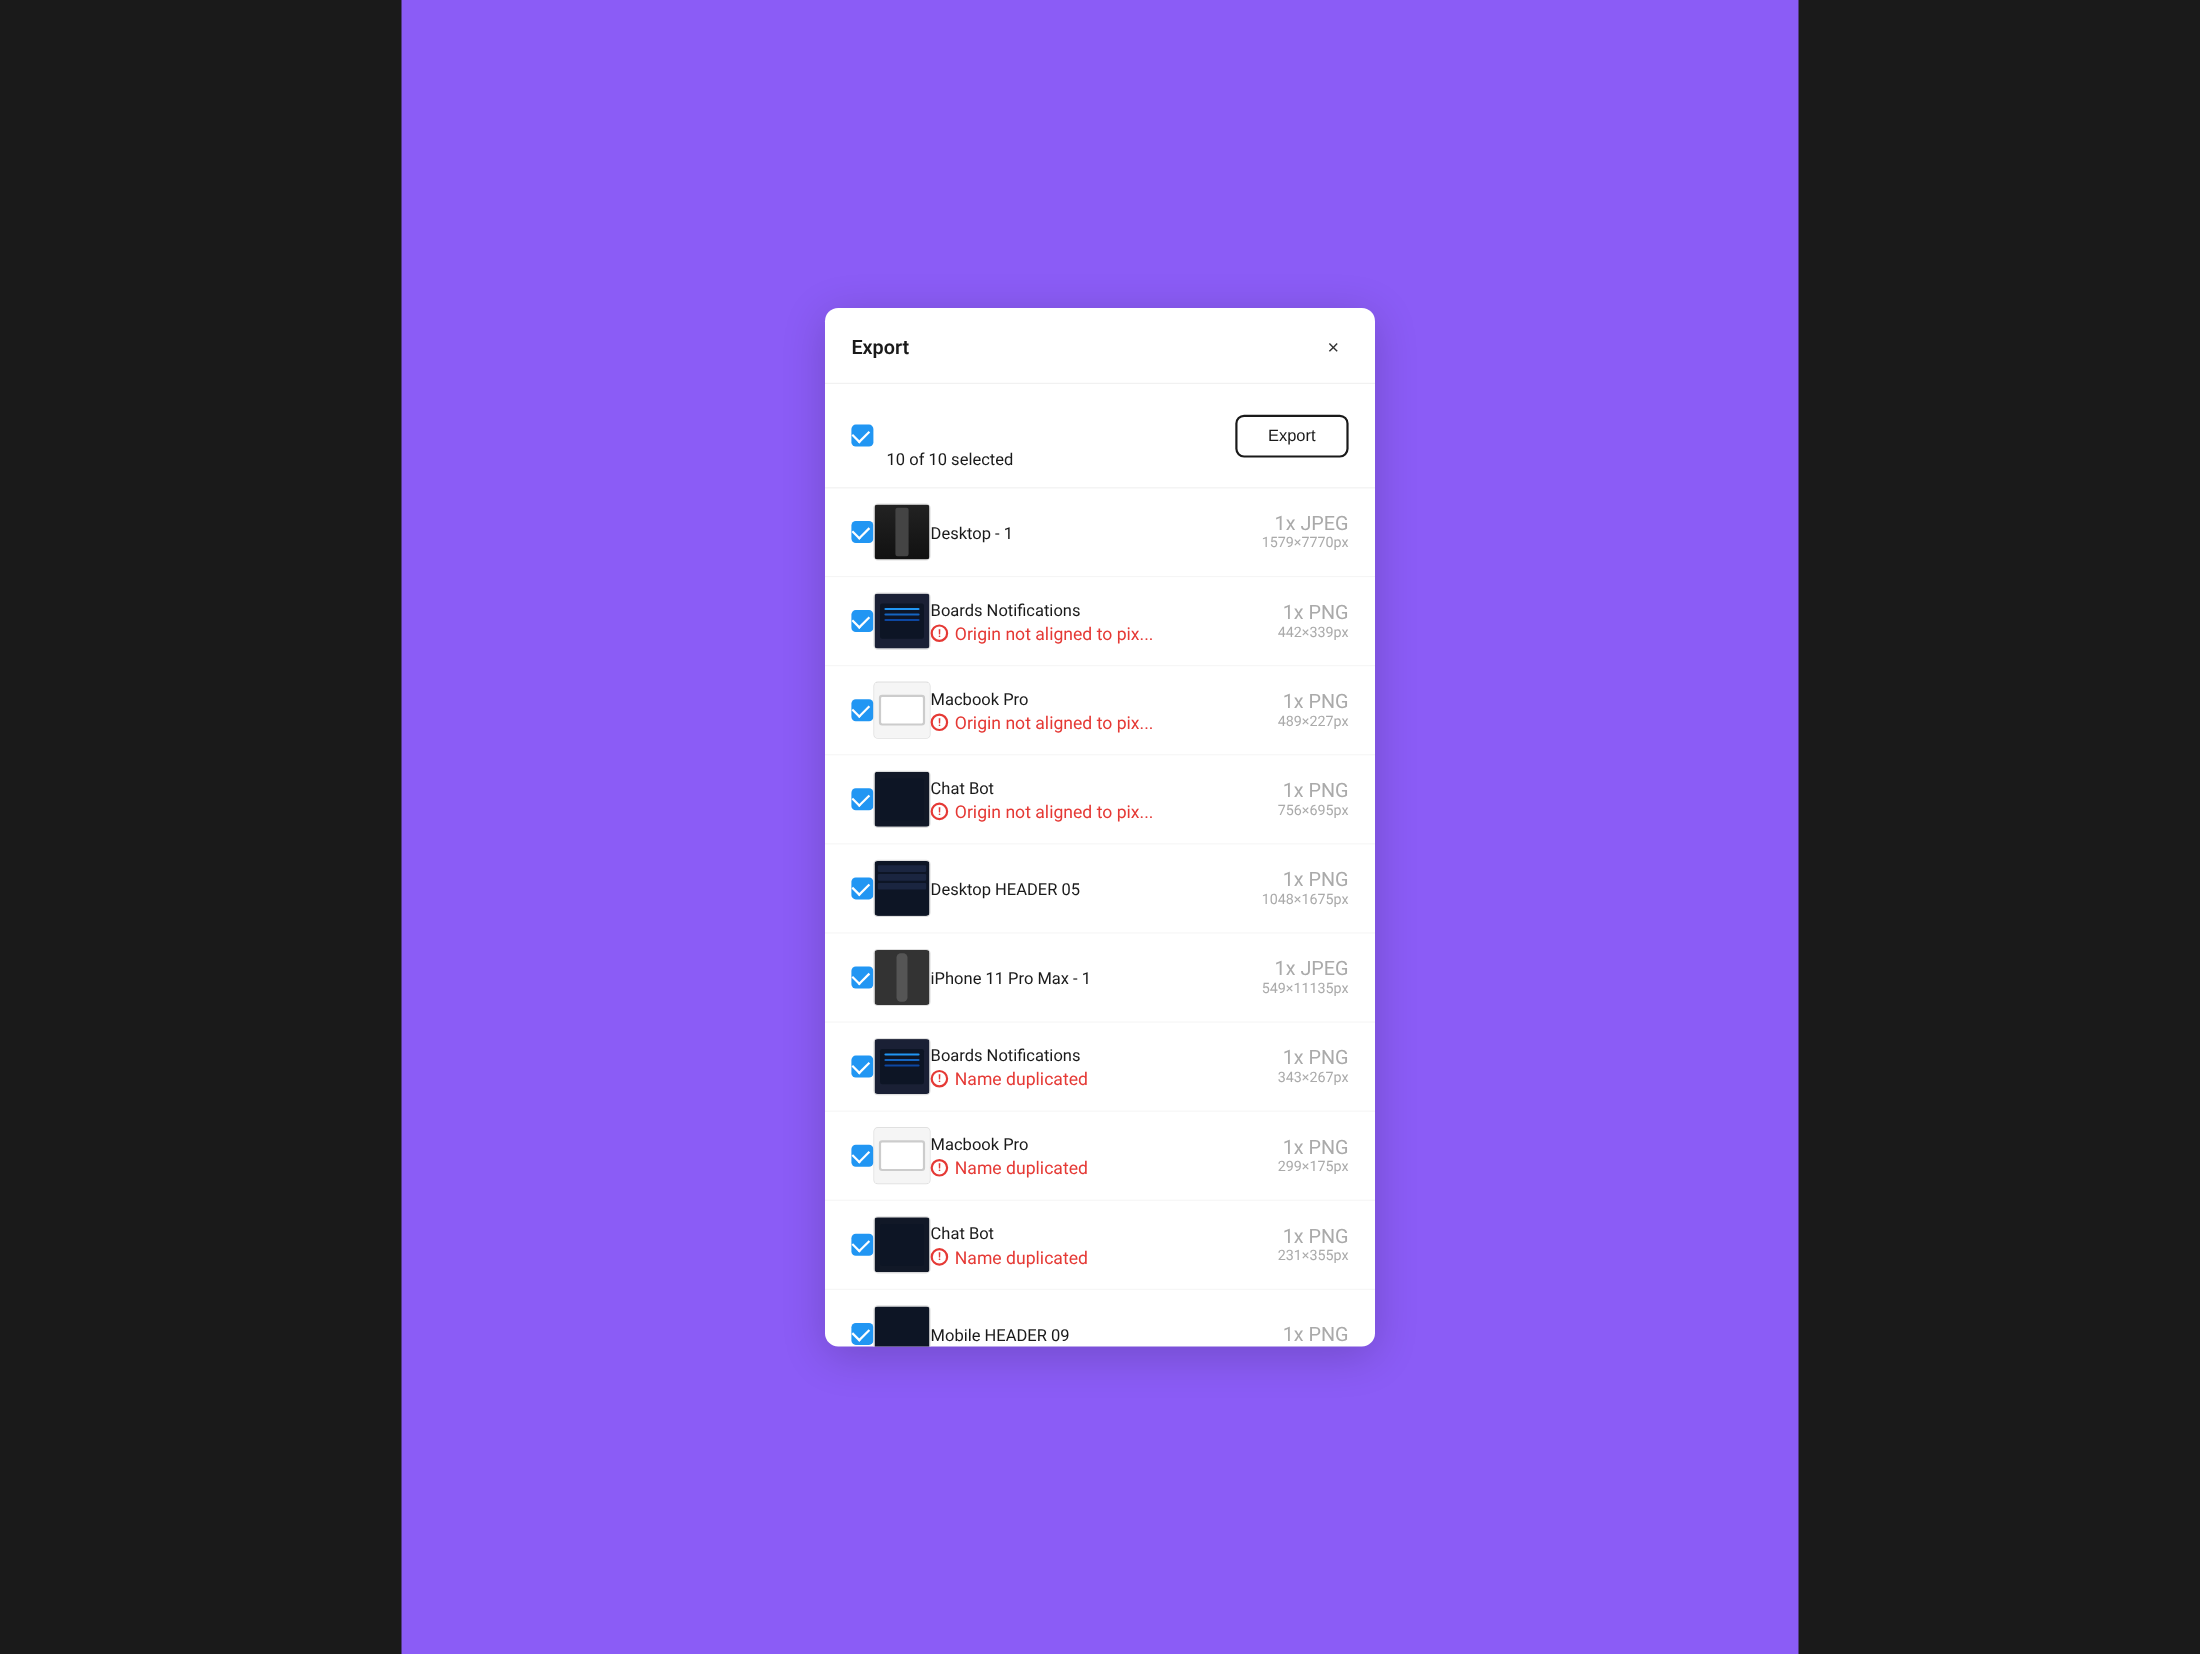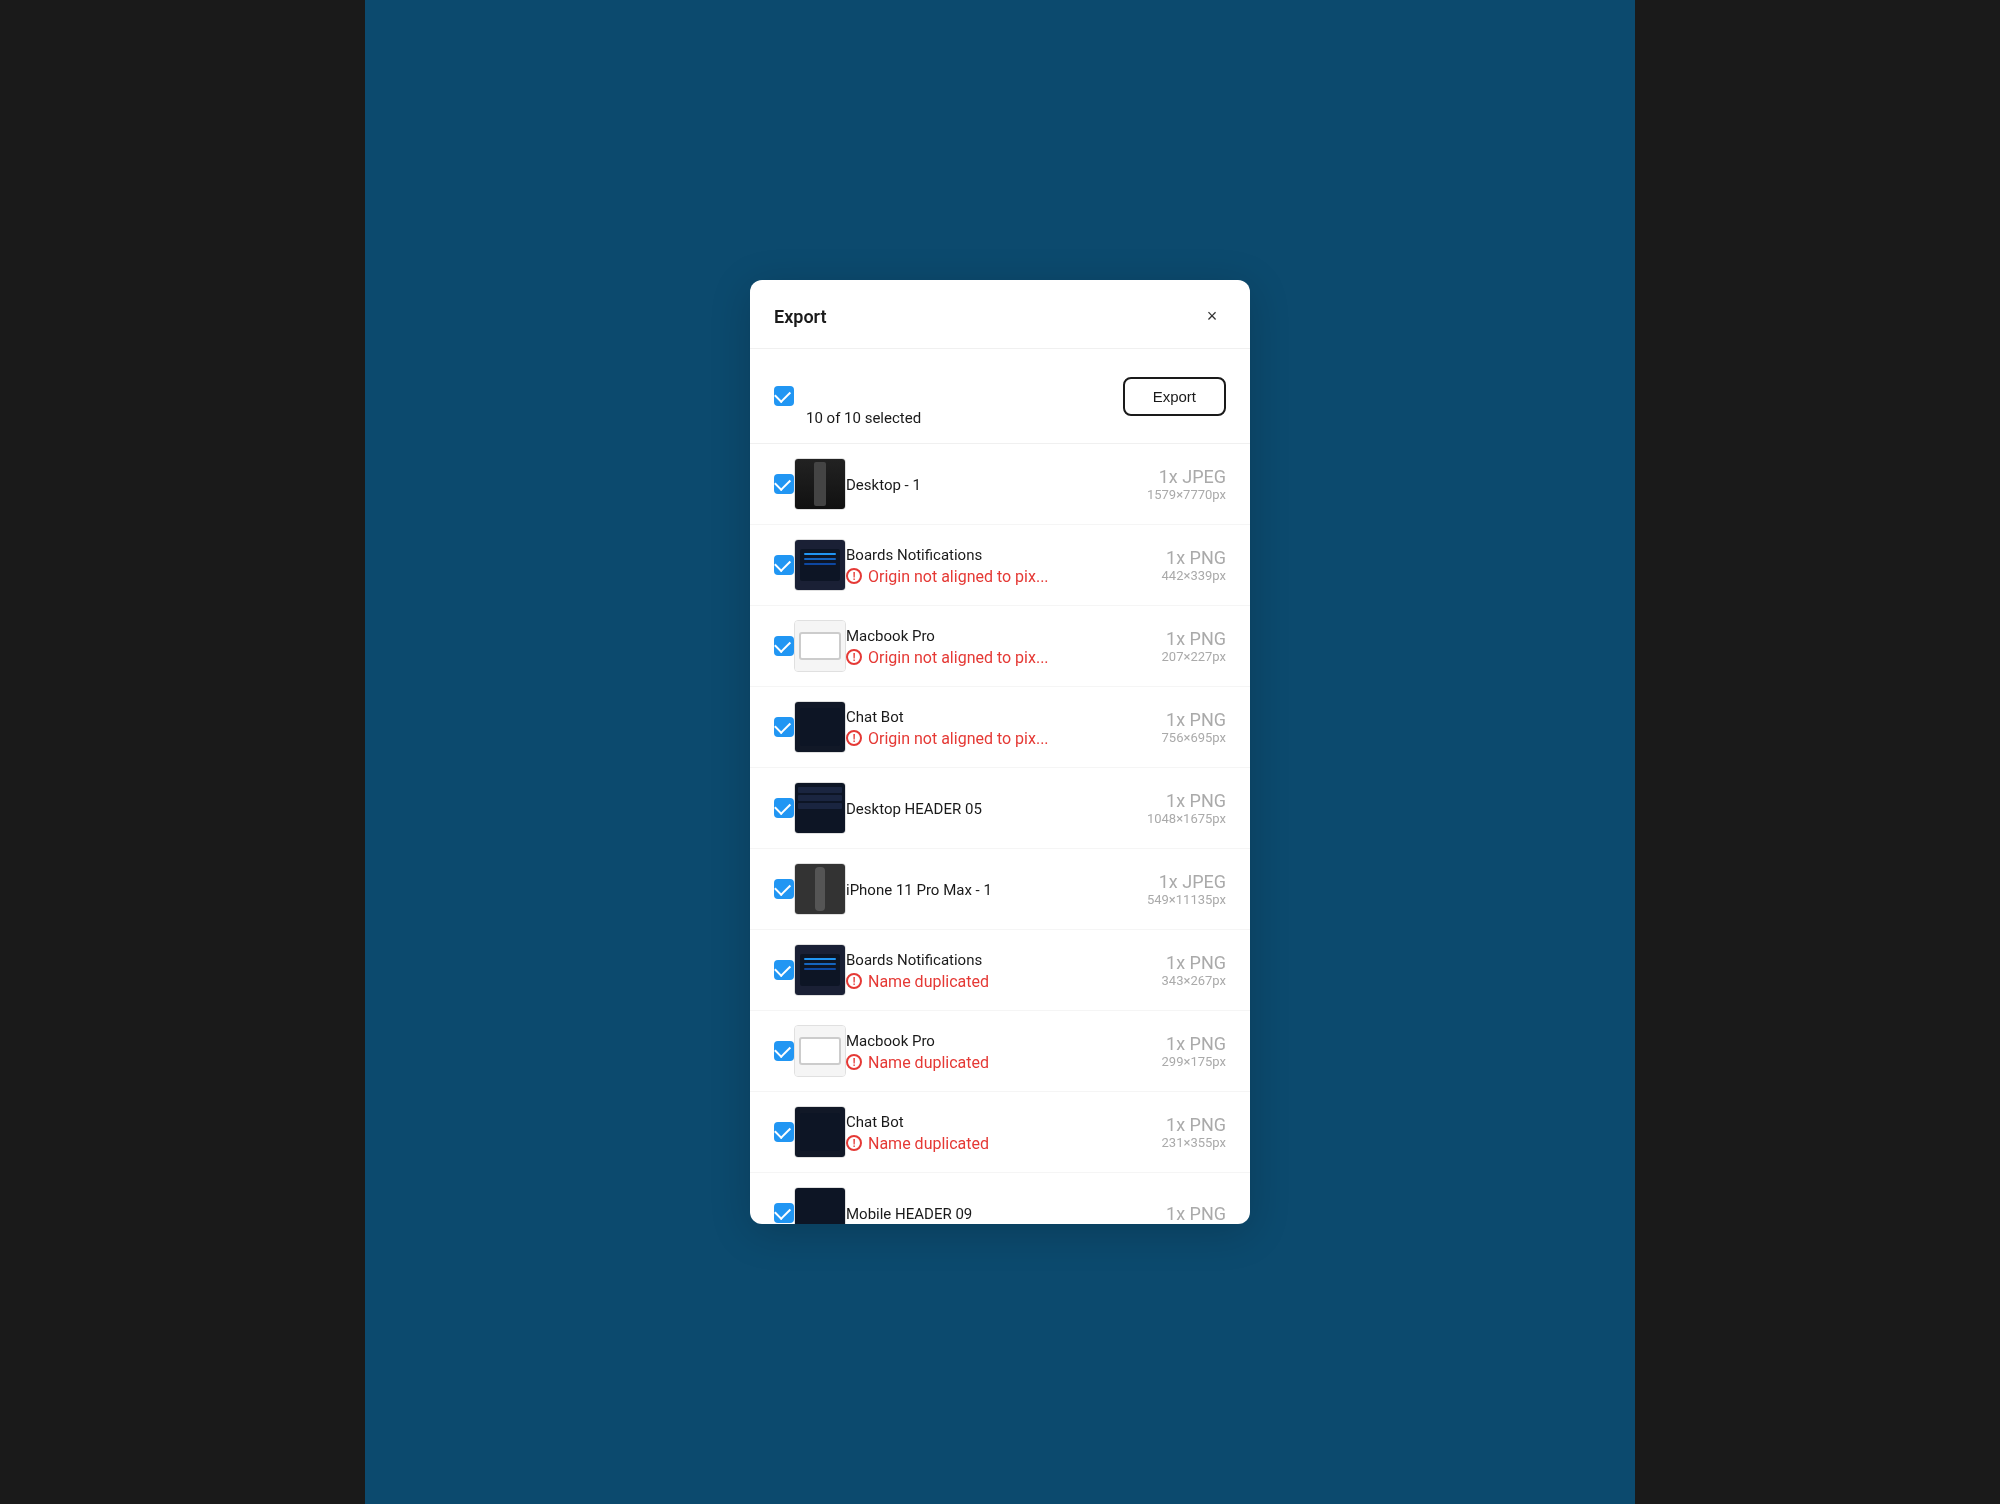--- a/index.html
+++ b/index.html
@@ -14,21 +14,21 @@
       background: #1a1a1a;
       display: flex;
       align-items: center;
       justify-content: center;
       font-family: -apple-system, BlinkMacSystemFont, 'Segoe UI', Roboto, sans-serif;
     }
 
     .page-bg {
       width: 1270px;
       height: 1504px;
-      background: #0c4a6e;
+      background: #8b5cf6;
       display: flex;
       align-items: center;
       justify-content: center;
     }
 
     .modal {
       width: 500px;
       background: #ffffff;
       border-radius: 12px;
       box-shadow: 0 8px 40px rgba(0,0,0,0.18);
@@ -412,21 +412,21 @@
         </div>
         <div class="item-info">
           <span class="item-name">Macbook Pro</span>
           <div class="item-warning">
             <div class="warning-icon">!</div>
             <span class="warning-text">Origin not aligned to pix...</span>
           </div>
         </div>
         <div class="item-meta">
           <span class="item-format">1x PNG</span>
-          <span class="item-size">207×227px</span>
+          <span class="item-size">489×227px</span>
         </div>
       </div>
 
       <div class="item-row">
         <div class="item-checkbox"></div>
         <div class="item-thumb">
           <div class="thumb-chatbot">
               <div class="thumb-chatbot-screen"></div>
             </div>
         </div>

